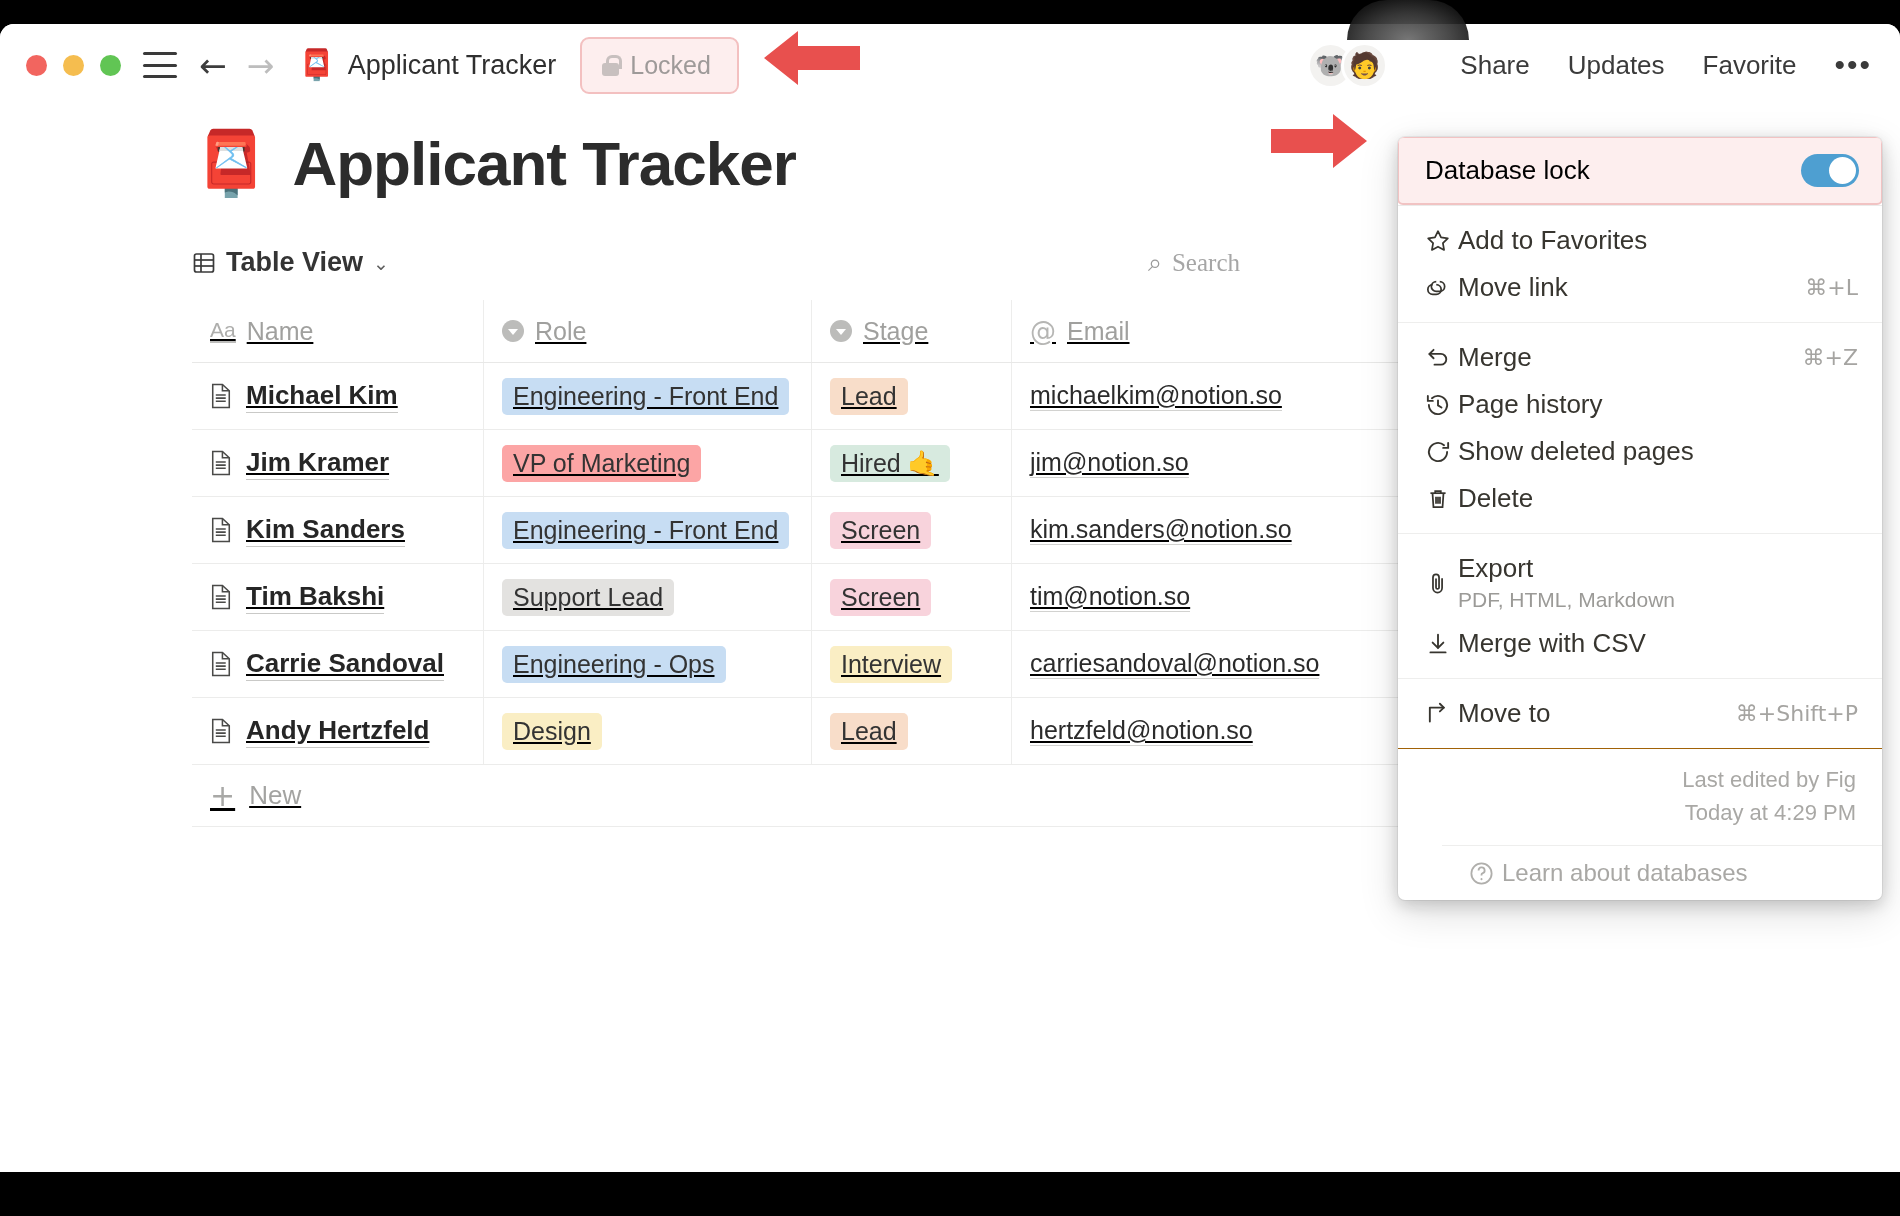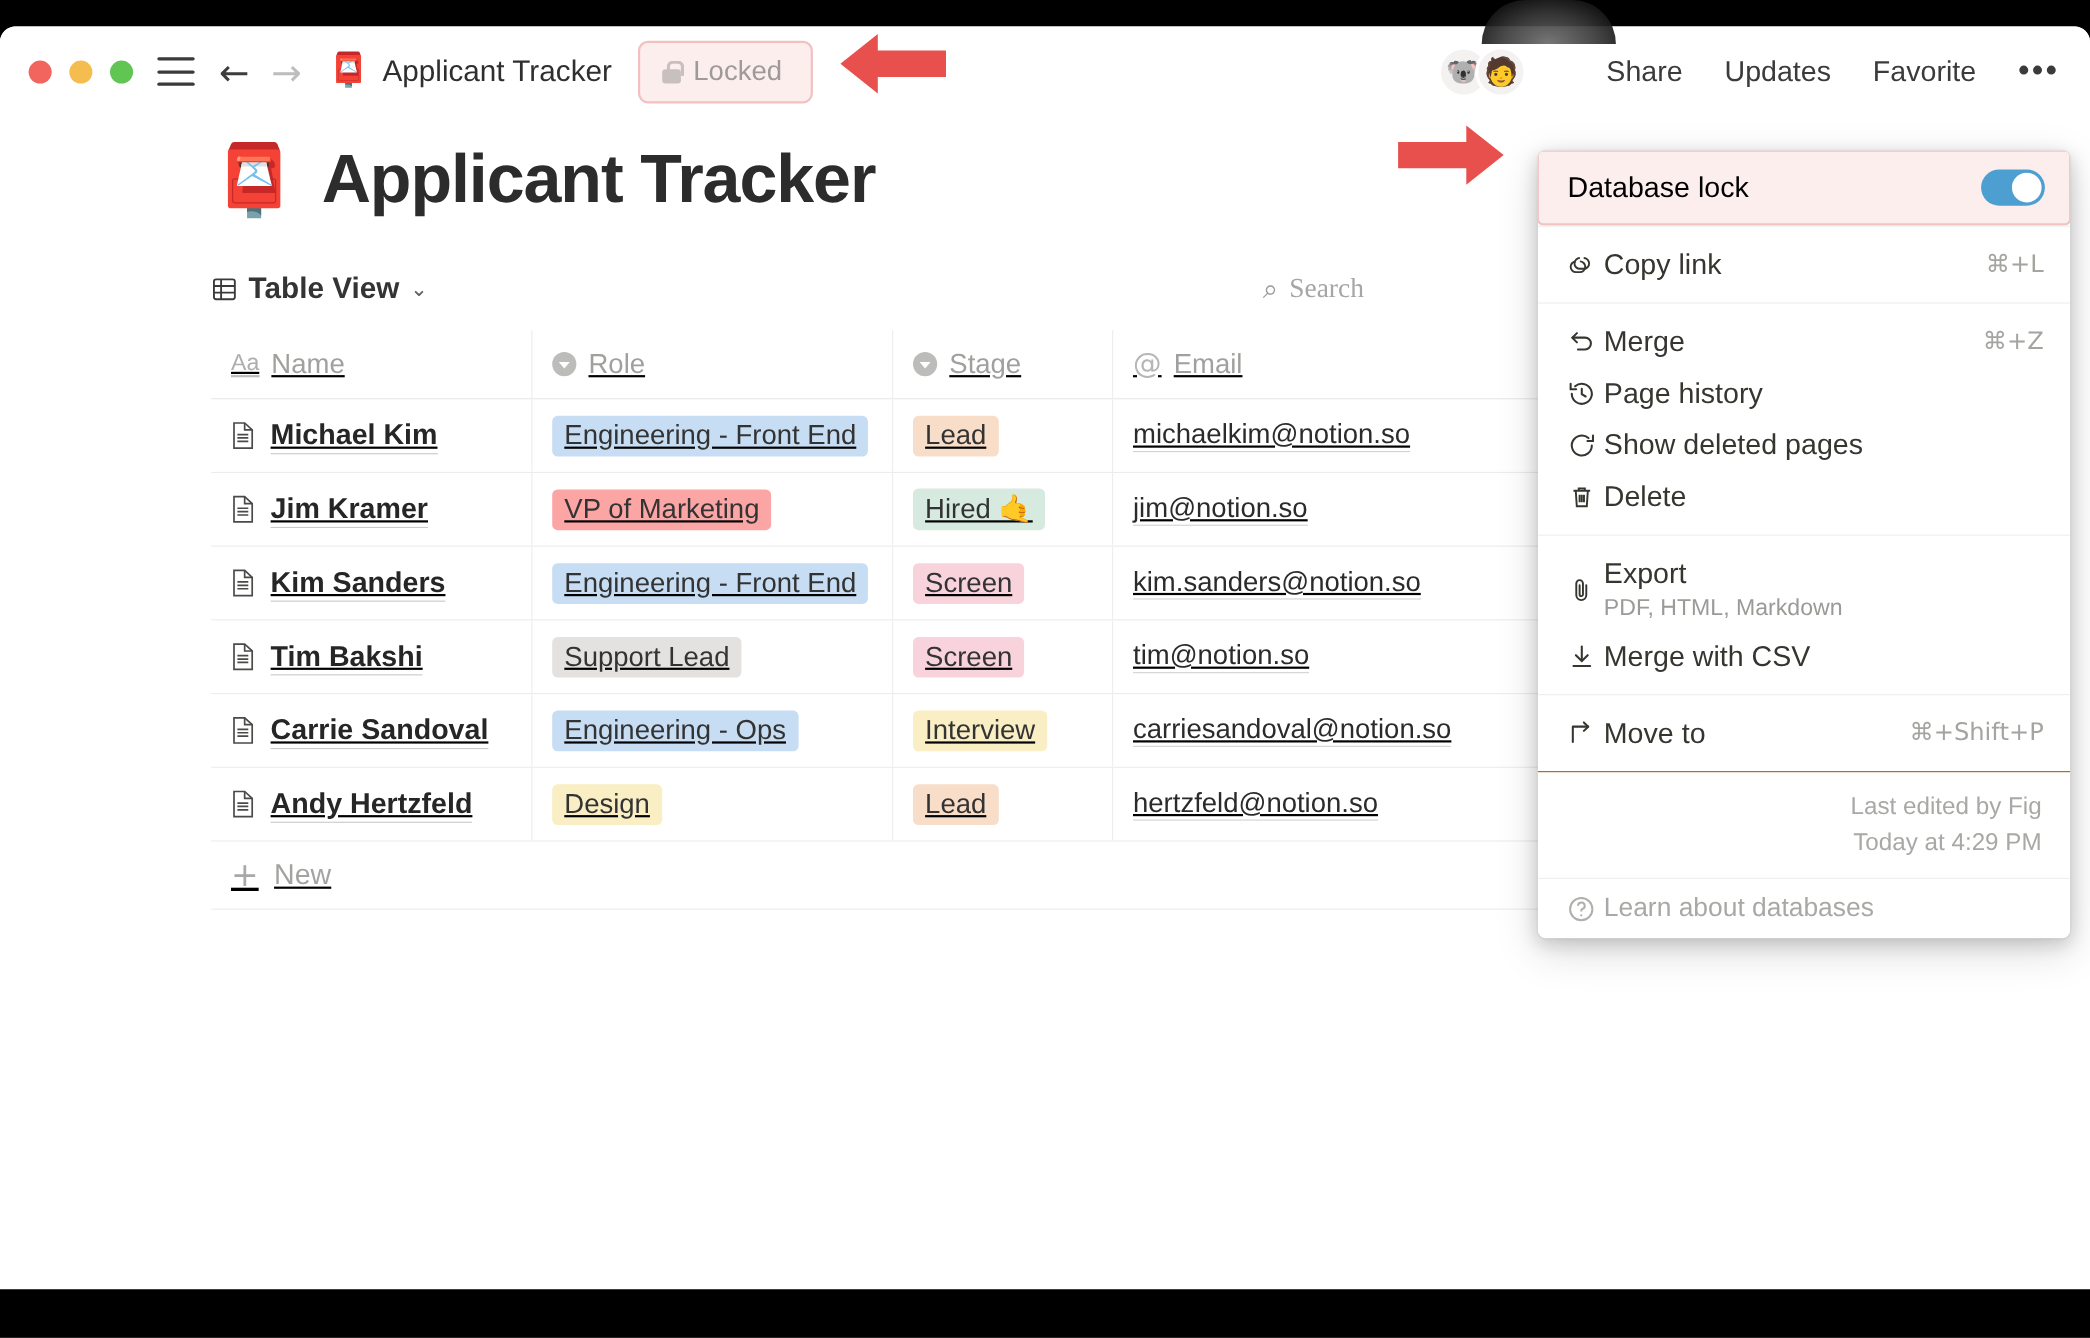--- a/index.html
+++ b/index.html
@@ -186,21 +186,21 @@
   .mi-ico { width: 34px; flex: none; display: flex; align-items: center;
             justify-content: flex-start; color: #37352f; }
   .mi-text { font-size: 26px; color: #37352f; white-space: nowrap; }
   .mi-sub { font-size: 21px; color: #9b9a97; margin-top: 4px; }
   .mi-body { display: flex; flex-direction: column; }
   .mi-sc { margin-left: auto; font-size: 22px; color: #a5a4a1;
            font-family: "DejaVu Sans", sans-serif; white-space: nowrap; }
   .meta { padding: 14px 26px 16px 26px; border-top: 1px solid #a16207; text-align: right; }
   .meta div { font-size: 22px; color: #a9a8a5; line-height: 1.5; }
   .mfoot { border-top: 1px solid #eeeeed; display:flex; align-items:center;
-           padding: 13px 26px; }
+           padding: 13px 26px; margin-left: 44px; }
   .mfoot .mi-ico { color:#b0afac; }
   .mfoot .mi-text { color: #a9a8a5; font-size: 24px; }
 
   
   #blob {
     position: absolute; left: 1347px; top: 0px; width: 122px; height: 40px;
     border-radius: 60px 60px 0 0;
     background: radial-gradient(ellipse at 50% 100%, #6b6b6b 0%, #3a3a3a 48%, #1c1c1c 72%, #000 100%);
     opacity: .92;
     z-index: 60;
@@ -444,27 +444,37 @@
     <div id="dblock-row">
       <span id="dblock-label">Database lock</span>
       <span id="dblock-toggle">
           <i></i>
         </span>
     </div>
     <div id="menu-groups">
         <div class="msection">
           <div class="mitem">
             <span class="mi-ico">
+              <svg width="28" height="28" viewBox="0 0 24 24" fill="none" stroke="currentColor" stroke-width="1.5" stroke-linejoin="round">
+                <path d="M12 3.6l2.6 5.3 5.8.85-4.2 4.1 1 5.8-5.2-2.75-5.2 2.75 1-5.8-4.2-4.1 5.8-.85z"></path>
+              </svg>
+            </span>
+            <div class="mi-body">
+              <span class="mi-text">Add to Favorites</span>
+            </div>
+          </div>
+          <div class="mitem">
+            <span class="mi-ico">
               <svg width="28" height="28" viewBox="0 0 24 24" fill="none" stroke="currentColor" stroke-width="1.5">
                 <path d="M13.5 6.5a4.2 4.2 0 0 1 0 8.4h-3a4.2 4.2 0 0 1 0-8.4"></path>
                 <path d="M10.5 9.1a4.2 4.2 0 0 1 0 8.4h-3a4.2 4.2 0 0 1 0-8.4"></path>
               </svg>
             </span>
             <div class="mi-body">
-              <span class="mi-text">Copy link</span>
+              <span class="mi-text">Move link</span>
             </div>
             <span class="mi-sc">⌘+L</span>
           </div>
         </div>
         <div class="msection">
           <div class="mitem">
             <span class="mi-ico">
               <svg width="28" height="28" viewBox="0 0 24 24" fill="none" stroke="currentColor" stroke-width="1.6" stroke-linecap="round">
                 <path d="M5 8.5h9.5a4.6 4.6 0 0 1 0 9.2H9"></path>
                 <path d="M8.2 5 4.6 8.6l3.6 3.6"></path>

